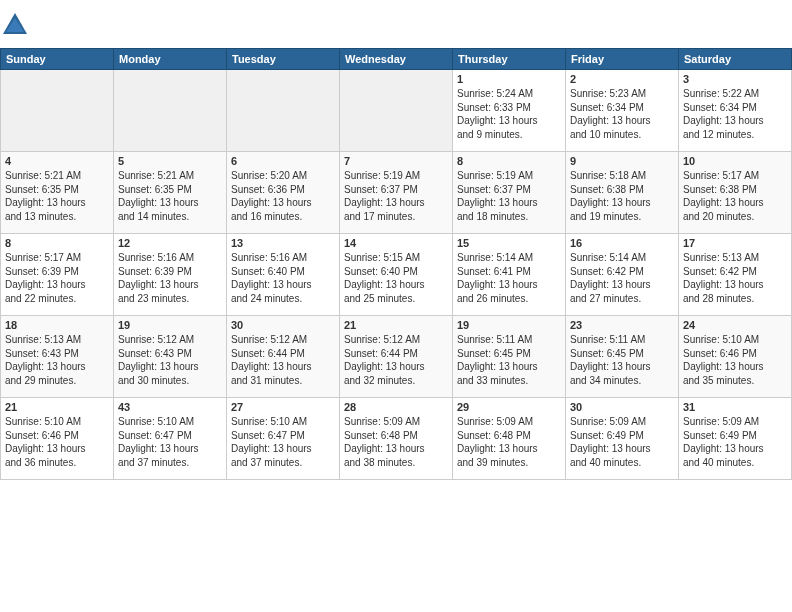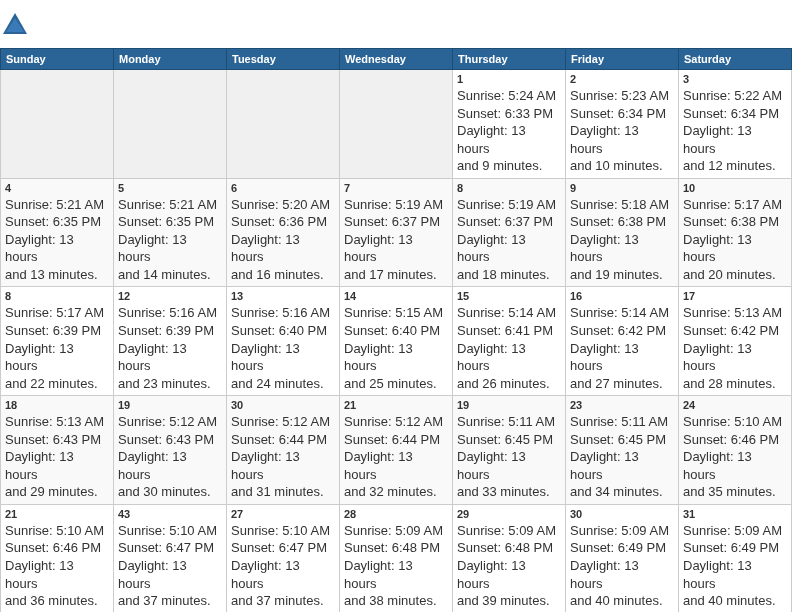--- a/index.html
+++ b/index.html
@@ -84,21 +84,21 @@
       background: #f5f5f5;
     }
     .day-num {
       font-size: 11px;
       font-weight: bold;
       color: #333;
       display: block;
       margin-bottom: 2px;
     }
     .day-info {
-      font-size: 13px;
+      font-size: 10px;
       color: #333;
       line-height: 1.35;
     }
     .row-even td { background: #f9f9f9; }
     .row-odd td { background: #fff; }
     .row-even td.empty, .row-odd td.empty { background: #f0f0f0; }
   </style>
 </head>
 <body>
 

